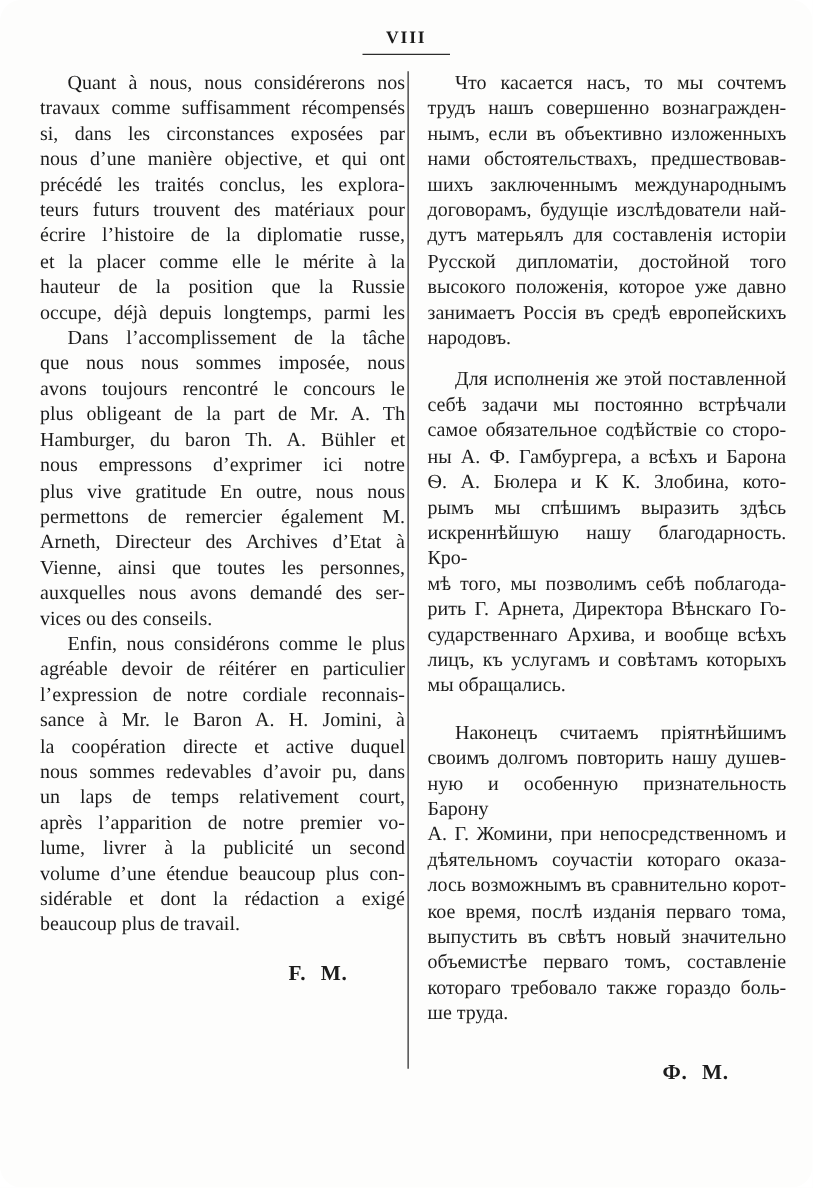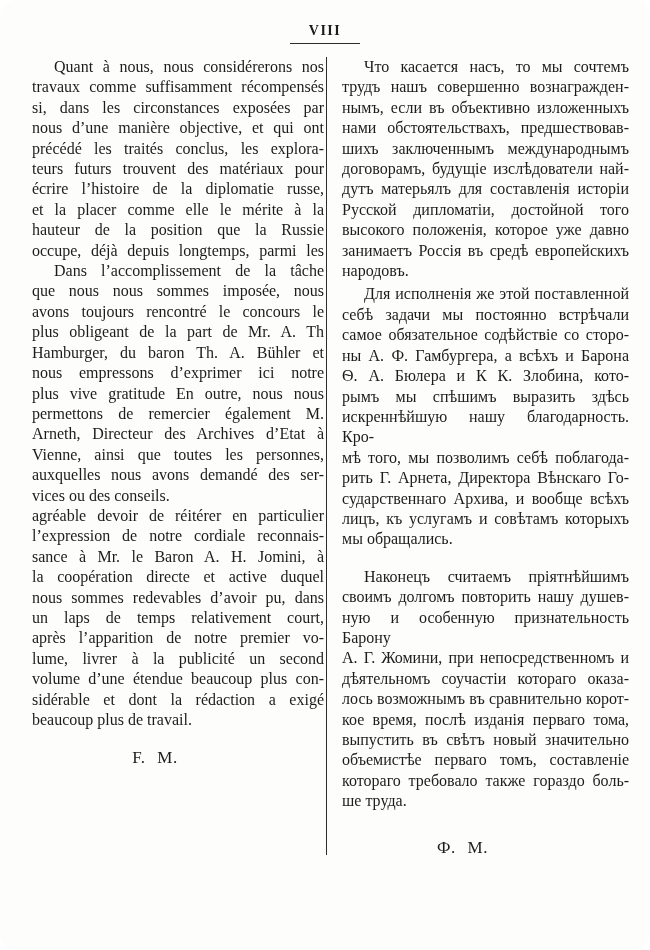--- a/index.html
+++ b/index.html
@@ -48,26 +48,26 @@
     font-size: 16px;
     line-height: 20.4px;
     text-align: justify;
     text-align-last: justify;
     text-justify: inter-word;
     white-space: normal;
   }
   .line.first { text-indent: 22px; }
   .line.last  { text-align-last: left; }
   
-  .col-right .paras .para:nth-of-type(2) { margin-top: 3px; }
+  .col-right .paras .para:nth-of-type(2) { margin-top: 13px; }
   .col-right .paras .para:nth-of-type(3) { margin-top: 17px; }
   .sig {
-    text-align: center;
+    text-align: right;
     padding-right: 46px;
-    font-weight: normal;
+    font-weight: bold;
     font-size: 17px;
     word-spacing: 7px;
     letter-spacing: 0.5px;
   }
   .col-left  .sig { margin-top: 18px; }
   .col-right .sig { margin-top: 26px; }
 </style>
 </head>
 <body>
 
@@ -102,20 +102,21 @@
           <div class="line">Hamburger, du baron Th. A. Bühler et</div>
           <div class="line">nous empressons d’exprimer ici notre</div>
           <div class="line">plus vive gratitude En outre, nous nous</div>
           <div class="line">permettons de remercier également M.</div>
           <div class="line">Arneth, Directeur des Archives d’Etat à</div>
           <div class="line">Vienne, ainsi que toutes les personnes,</div>
           <div class="line">auxquelles nous avons demandé des ser-</div>
           <div class="line last">vices ou des conseils.</div>
         </div>
         <div class="para">
+          <div class="line first">Enfin, nous considérons comme le plus</div>
           <div class="line">agréable devoir de réitérer en particulier</div>
           <div class="line">l’expression de notre cordiale reconnais-</div>
           <div class="line">sance à Mr. le Baron A. H. Jomini, à</div>
           <div class="line">la coopération directe et active duquel</div>
           <div class="line">nous sommes redevables d’avoir pu, dans</div>
           <div class="line">un laps de temps relativement court,</div>
           <div class="line">après l’apparition de notre premier vo-</div>
           <div class="line">lume, livrer à la publicité un second</div>
           <div class="line">volume d’une étendue beaucoup plus con-</div>
           <div class="line">sidérable et dont la rédaction a exigé</div>

